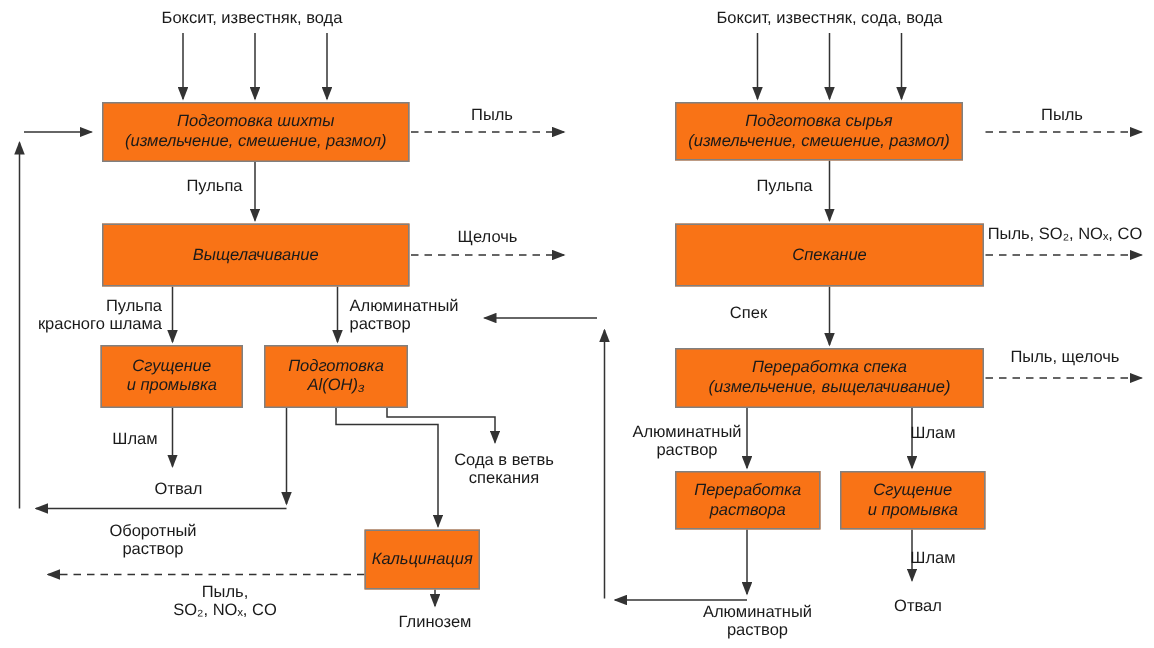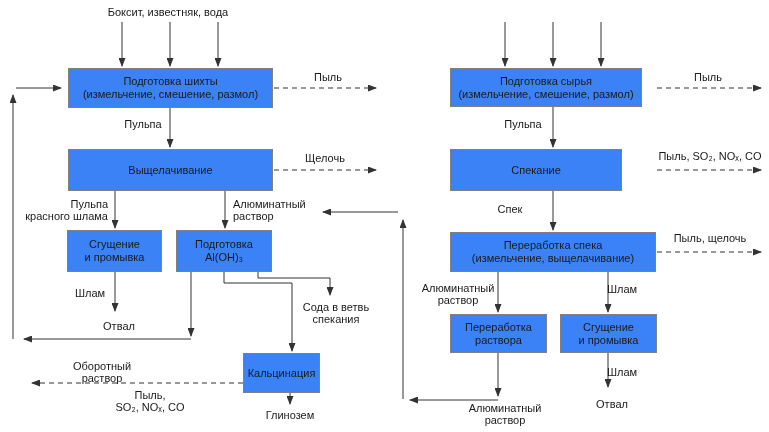--- a/index.html
+++ b/index.html
@@ -3,24 +3,25 @@
 <meta charset="utf-8">
 <style>
   html,body{margin:0;padding:0;background:#fff;}
   .canvas{
     position:relative;width:769px;height:432px;background:#ffffff;
     font-family:"Liberation Sans","DejaVu Sans",sans-serif;
     font-size:11px;color:#1a1a1a;overflow:hidden;
   }
   .connectors{position:absolute;left:0;top:0;}
   .box{
-    position:absolute;background:#3b82f6;border:1px solid #808080;
+    position:absolute;background:#f97316;border:1px solid #808080;
     display:flex;align-items:center;justify-content:center;
     text-align:center;white-space:pre-line;line-height:13px;
     box-sizing:border-box;
+    font-style:italic;
   }
   .lbl{
     position:absolute;text-align:center;white-space:pre-line;line-height:12px;
   }
   .lbl.al{text-align:left;}
   .lbl.ar{text-align:right;}
 </style>
 </head>
 <body>
 
@@ -78,50 +79,51 @@
 (измельчение, смешение, размол)</div>
   <div class="box" style="left:68px;top:149px;width:205px;height:42px;">Выщелачивание</div>
   <div class="box" style="left:67px;top:230px;width:95px;height:42px;">Сгущение
 и промывка</div>
   <div class="box" style="left:176px;top:230px;width:96px;height:42px;">Подготовка
 Al(OH)₃</div>
   <div class="box" style="left:243px;top:353px;width:77px;height:40px;">Кальцинация</div>
 
   <div class="box" style="left:450px;top:68px;width:192px;height:39px;">Подготовка сырья
 (измельчение, смешение, размол)</div>
-  <div class="box" style="left:450px;top:149px;width:172px;height:42px;">Спекание</div>
+  <div class="box" style="left:450px;top:149px;width:206px;height:42px;">Спекание</div>
   <div class="box" style="left:450px;top:314px;width:97px;height:39px;">Переработка
 раствора</div>
   <div class="box" style="left:450px;top:232px;width:206px;height:40px;">Переработка спека
 (измельчение, выщелачивание)</div>
   <div class="box" style="left:560px;top:314px;width:97px;height:39px;">Сгущение
 и промывка</div>
 
   <div class="lbl" style="left:58px;top:6px;width:220px;">Боксит, известняк, вода</div>
   <div class="lbl" style="left:288px;top:71px;width:80px;">Пыль</div>
   <div class="lbl" style="left:103px;top:118px;width:80px;">Пульпа</div>
   <div class="lbl" style="left:285px;top:152px;width:80px;text-align:center;">Щелочь</div>
   <div class="lbl ar" style="left:5px;top:198px;width:103px;">Пульпа
 красного шлама</div>
   <div class="lbl al" style="left:233px;top:198px;width:100px;">Алюминатный
 раствор</div>
   <div class="lbl" style="left:60px;top:287px;width:60px;">Шлам</div>
   <div class="lbl" style="left:89px;top:320px;width:60px;">Отвал</div>
-  <div class="lbl" style="left:52px;top:348px;width:100px;margin-top:12px;">Оборотный
+  <div class="lbl" style="left:52px;top:348px;width:100px;">Оборотный
 раствор</div>
   <div class="lbl" style="left:286px;top:301px;width:100px;">Сода в ветвь
 спекания</div>
   <div class="lbl" style="left:90px;top:389px;width:120px;">Пыль,
 SO₂, NOₓ, CO</div>
   <div class="lbl" style="left:250px;top:409px;width:80px;">Глинозем</div>
 
+  <div class="lbl" style="left:443px;top:6px;width:220px;">Боксит, известняк, сода, вода</div>
   <div class="lbl" style="left:668px;top:71px;width:80px;">Пыль</div>
   <div class="lbl" style="left:483px;top:118px;width:80px;">Пульпа</div>
   <div class="lbl" style="left:640px;top:150px;width:140px;">Пыль, SO₂, NOₓ, CO</div>
-  <div class="lbl" style="left:470px;top:203px;width:80px;">Спек</div>
+  <div class="lbl" style="left:459px;top:203px;width:80px;">Спек</div>
   <div class="lbl" style="left:650px;top:232px;width:120px;">Пыль, щелочь</div>
   <div class="lbl" style="left:408px;top:282px;width:100px;">Алюминатный
 раствор</div>
   <div class="lbl" style="left:592px;top:283px;width:60px;">Шлам</div>
   <div class="lbl" style="left:455px;top:402px;width:100px;">Алюминатный
 раствор</div>
   <div class="lbl" style="left:592px;top:366px;width:60px;">Шлам</div>
   <div class="lbl" style="left:582px;top:398px;width:60px;">Отвал</div>
 
 </div>

